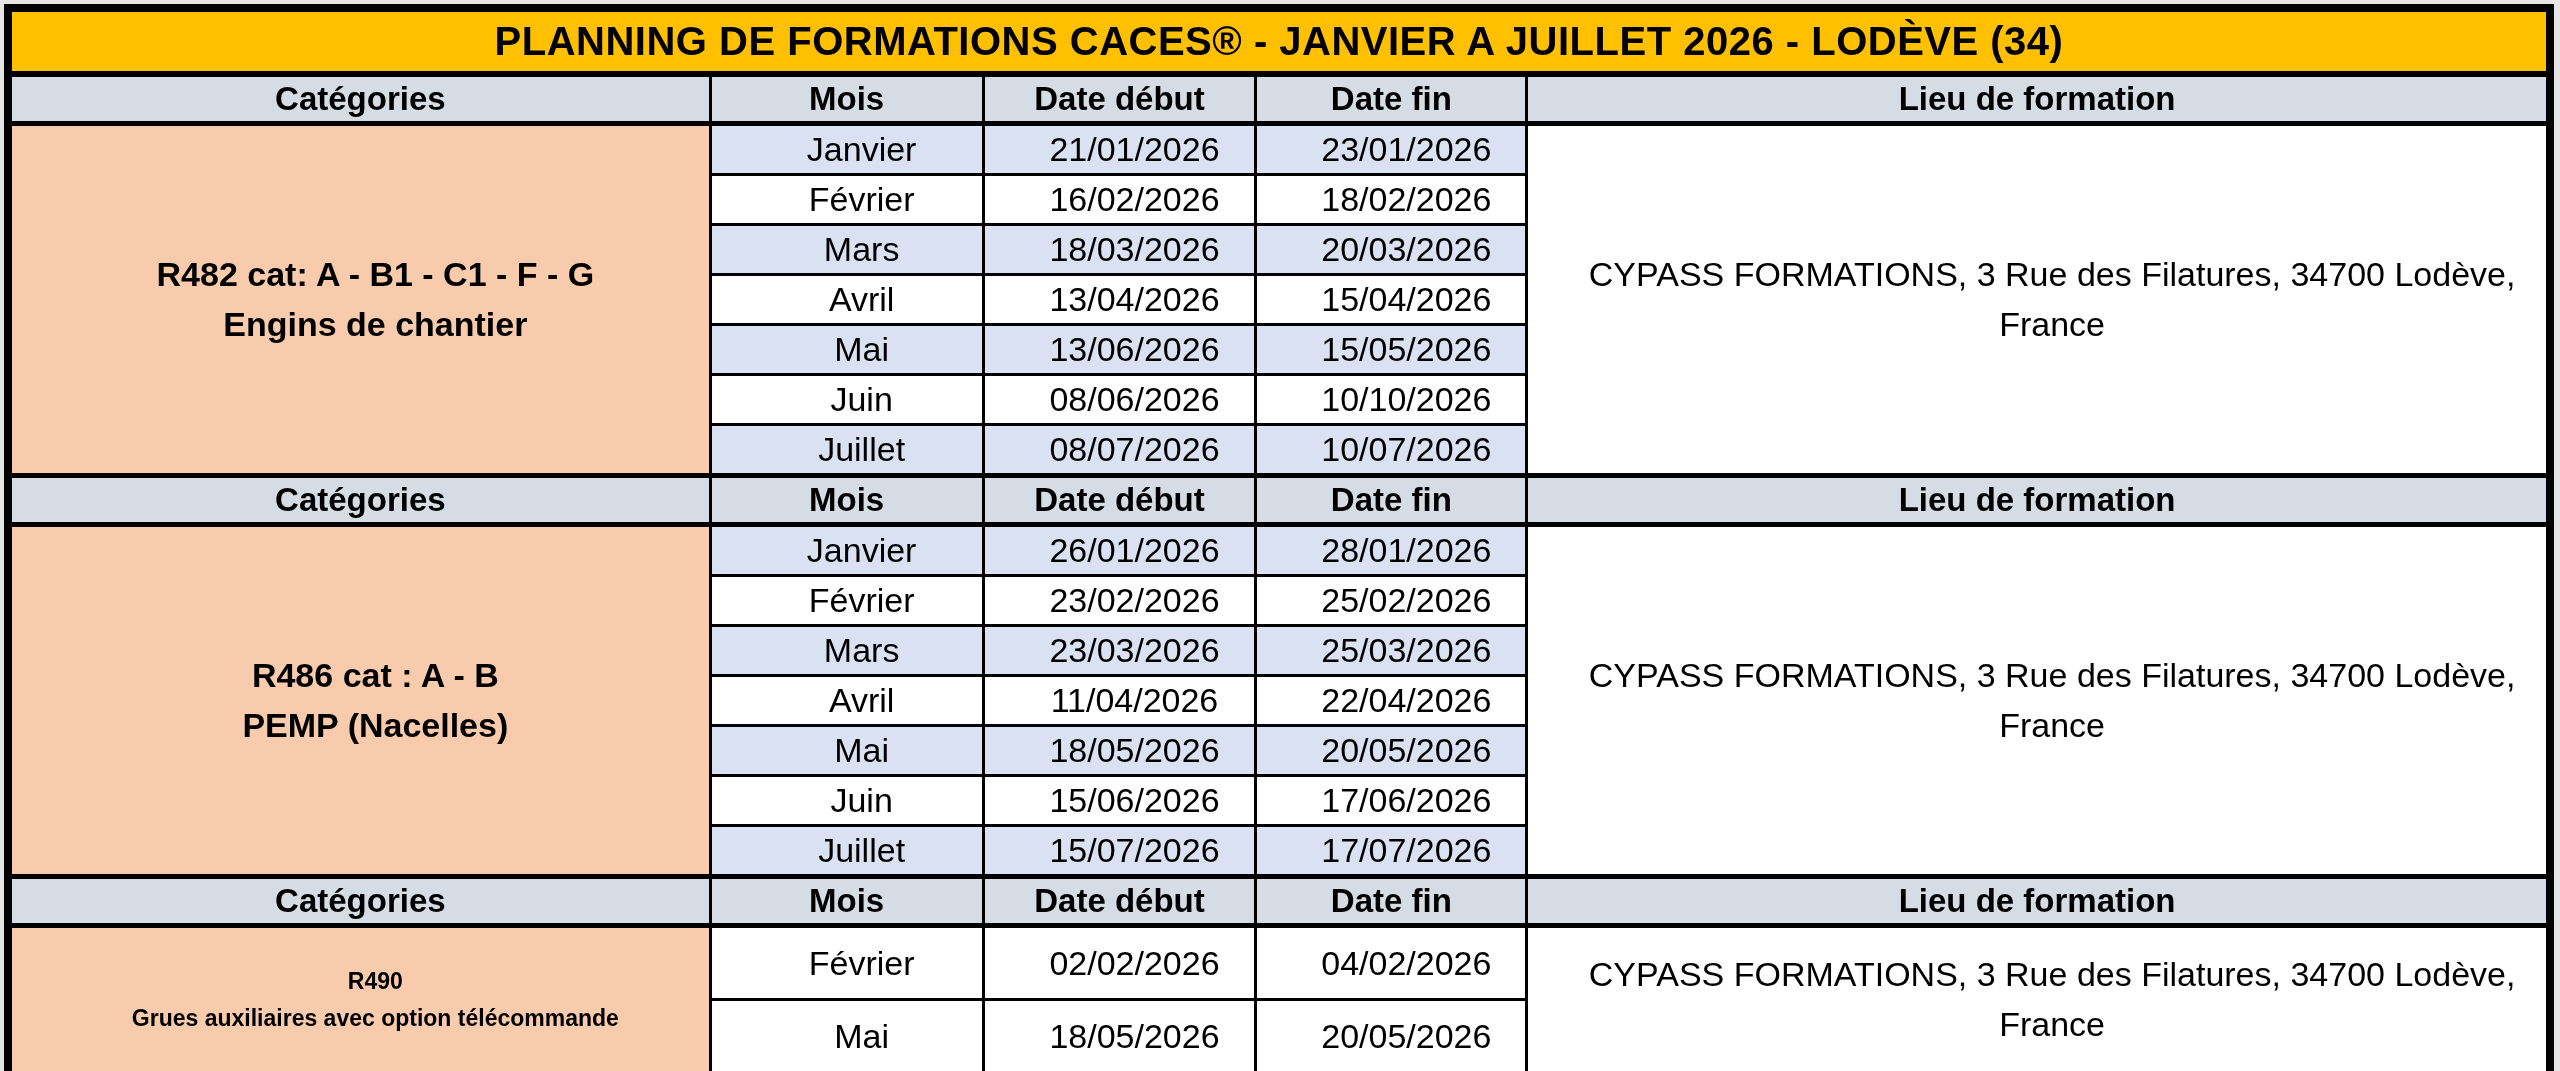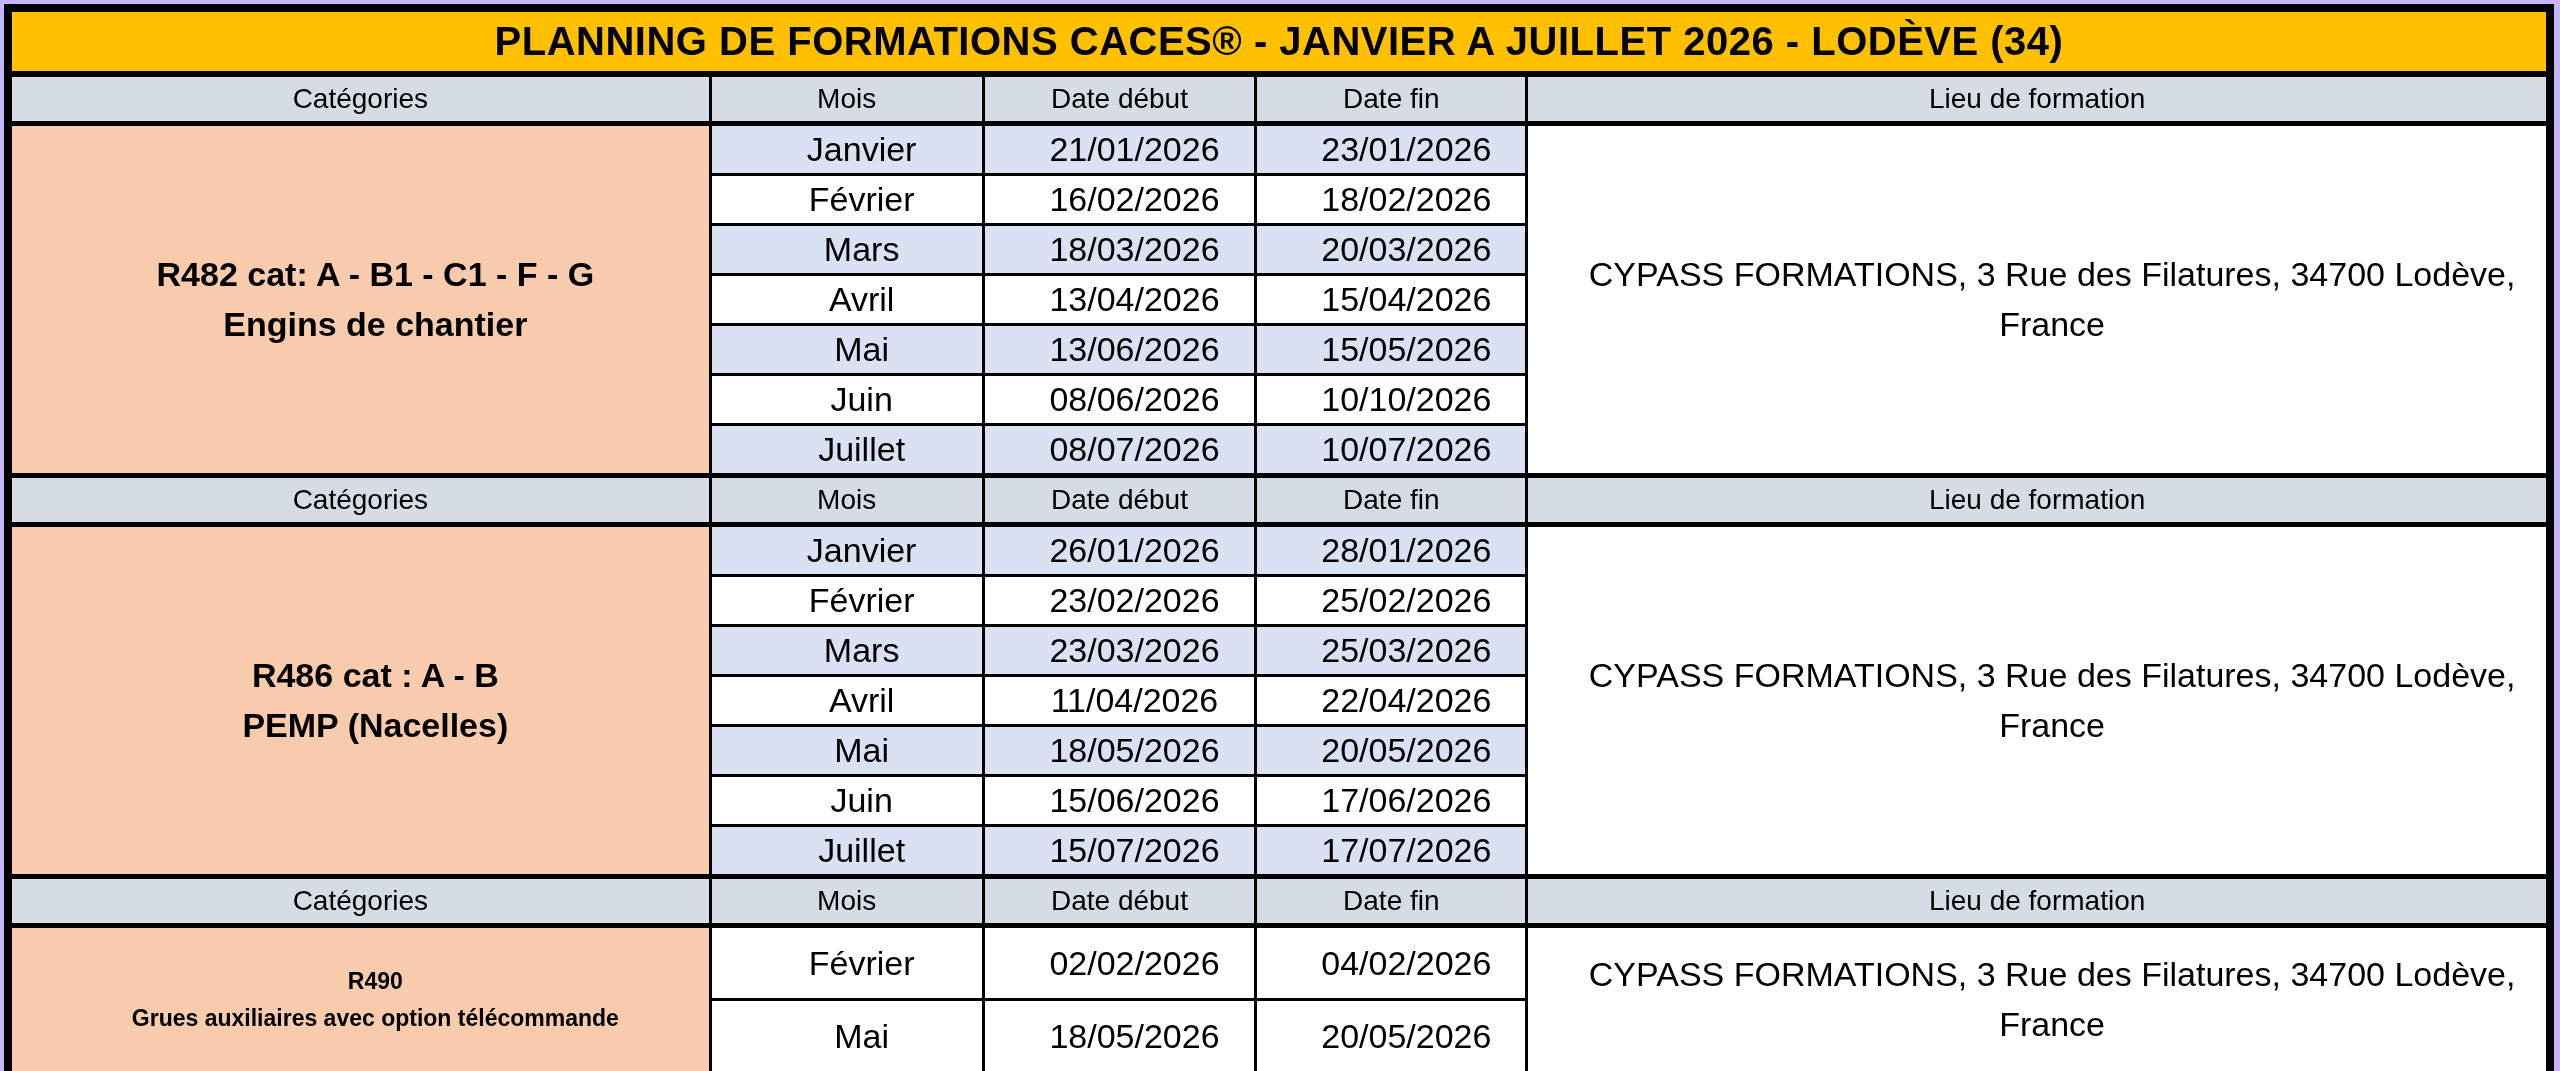--- a/index.html
+++ b/index.html
@@ -5,21 +5,21 @@
   html, body {
     margin: 0;
     padding: 0;
     background: #ffffff;
     font-family: "Liberation Sans", sans-serif;
   }
   .sheet {
     position: relative;
     width: 2560px;
     height: 1071px;
-    background: #c4b5fd;
+    background: #e5e5e5;
     overflow: hidden;
   }
   table.planning {
     position: absolute;
     left: 4px;
     top: 4px;
     width: 2550px;
     border-collapse: collapse;
     table-layout: fixed;
     border: 8px solid #000000;
@@ -43,22 +43,22 @@
     height: 57px;
     font-size: 40px;
     font-weight: bold;
     letter-spacing: 0.5px;
     border-bottom: 6px solid #000000;
   }
   
   tr.head-row td {
     background: #D6DCE4;
     height: 42px;
-    font-size: 28px;
-    font-weight: normal;
+    font-size: 33px;
+    font-weight: bold;
     border-top: 5px solid #000000;
     border-bottom: 5px solid #000000;
   }
   
   tr.data-row td { height: 45px; font-size: 34px; background: #ffffff; padding-left: 31px; }
   tr.data-row.alt td { background: #D9E1F2; }
   tr.data-row.tall td { height: 68px; }
 
   td.cat-cell {
     background: #F8CBAD !important;

